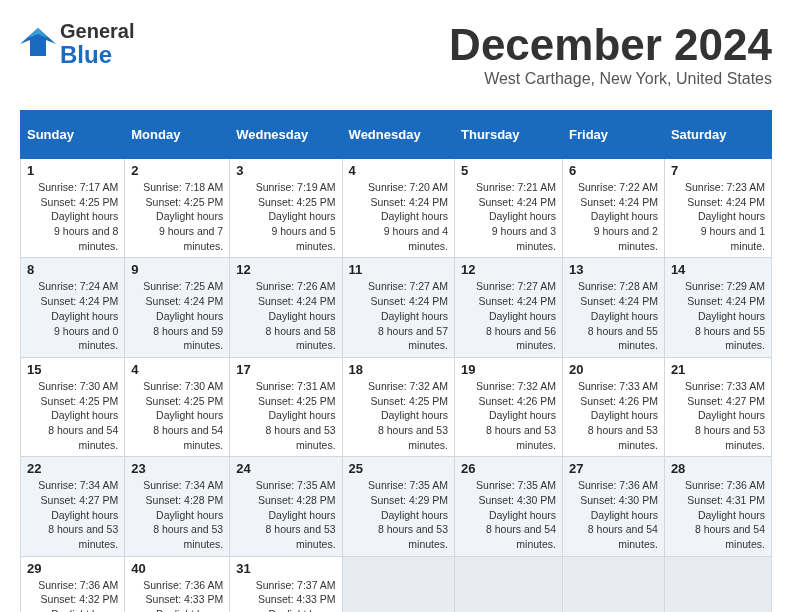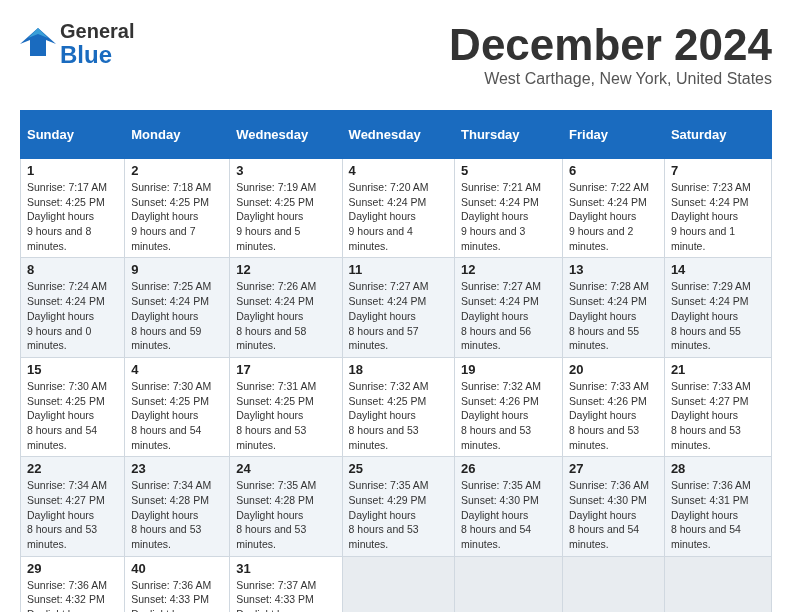--- a/index.html
+++ b/index.html
@@ -69,20 +69,21 @@
       font-size: 13px;
       font-weight: bold;
       color: #222;
       display: block;
       margin-bottom: 2px;
     }
     .day-info {
       color: #333;
       font-size: 10.5px;
       line-height: 1.4;
+      text-align: right;
     }
     .empty-cell {
       background-color: #e8ecf0;
     }
   </style>
 </head>
 <body>
 
 <div class="header-section">
   <div class="logo-wrapper">

